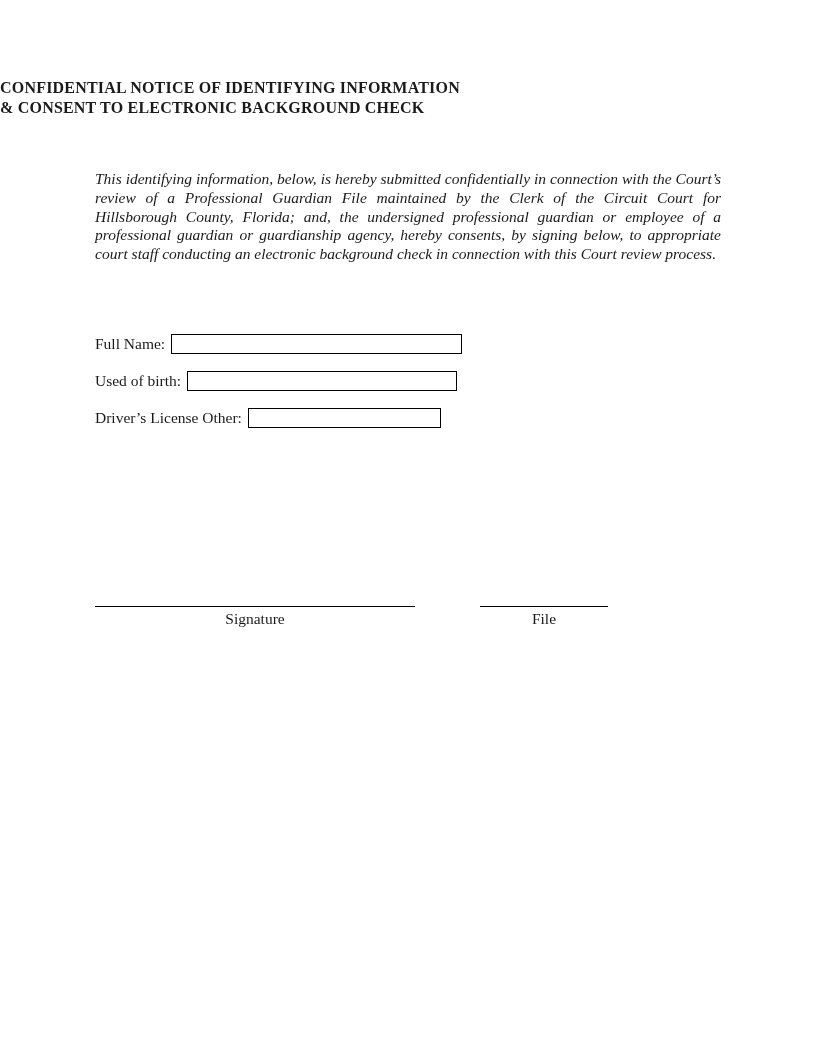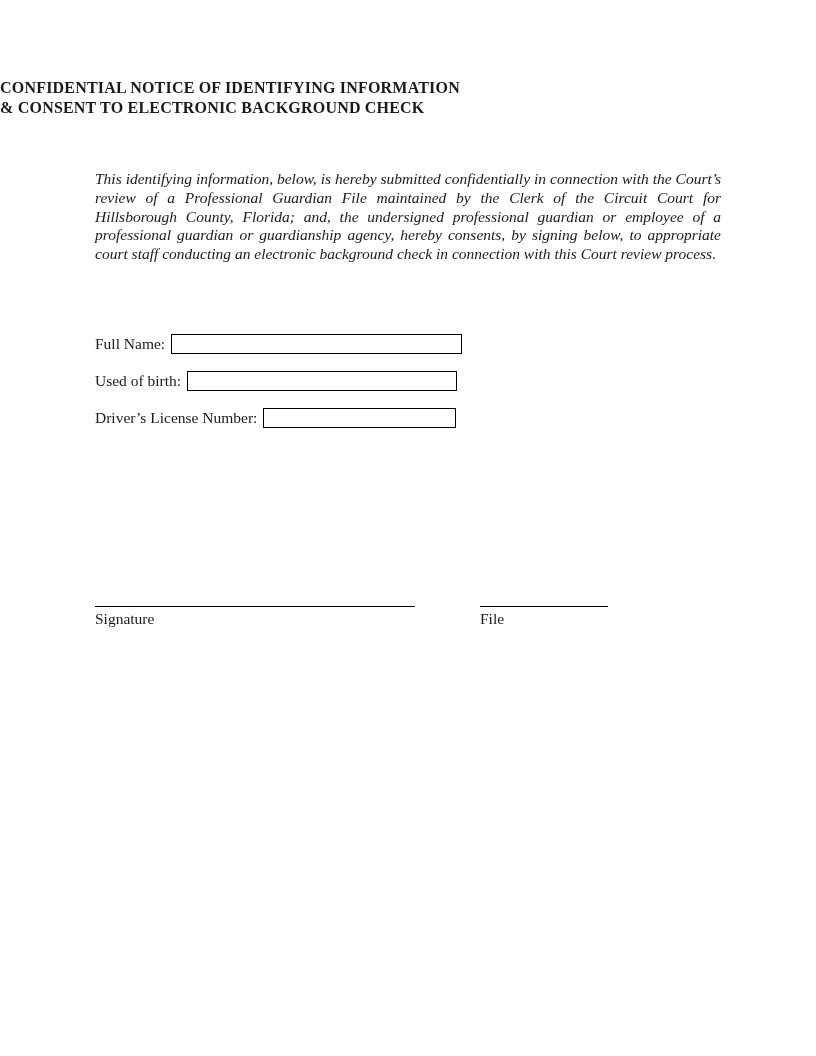--- a/index.html
+++ b/index.html
@@ -69,20 +69,21 @@
   .w-fullname { width: 291px; }
   .w-othernames { width: 270px; }
   .w-ssn { width: 319px; }
   .w-dob { width: 270px; }
   .w-dln { width: 193px; }
   .sign-section {
     position: absolute;
     top: 596px;
     left: 95px;
     display: flex;
+    text-align: center;
   }
   .sign-block { width: 320px; margin-right: 65px; }
   .date-block { width: 128px; }
   .sign-line {
     height: 11px;
     border-bottom: 1px solid #000;
   }
   .sign-label {
     font-size: 15.5px;
     margin-top: 3px;
@@ -108,21 +109,21 @@
     </div>
 
 
 
     <div class="field-row">
       <span class="lbl">Used of birth:</span>
       <input type="text" class="w-dob" style="">
     </div>
 
     <div class="field-row">
-      <span class="lbl">Driver’s License Number:</span>
+      <span class="lbl">Driver’s License Other:</span>
       <input type="text" class="w-dln" style="">
     </div>
 
   </div>
 
   <div class="sign-section">
     <div class="sign-block">
       <div class="sign-line"></div>
       <div class="sign-label">Signature</div>
     </div>

